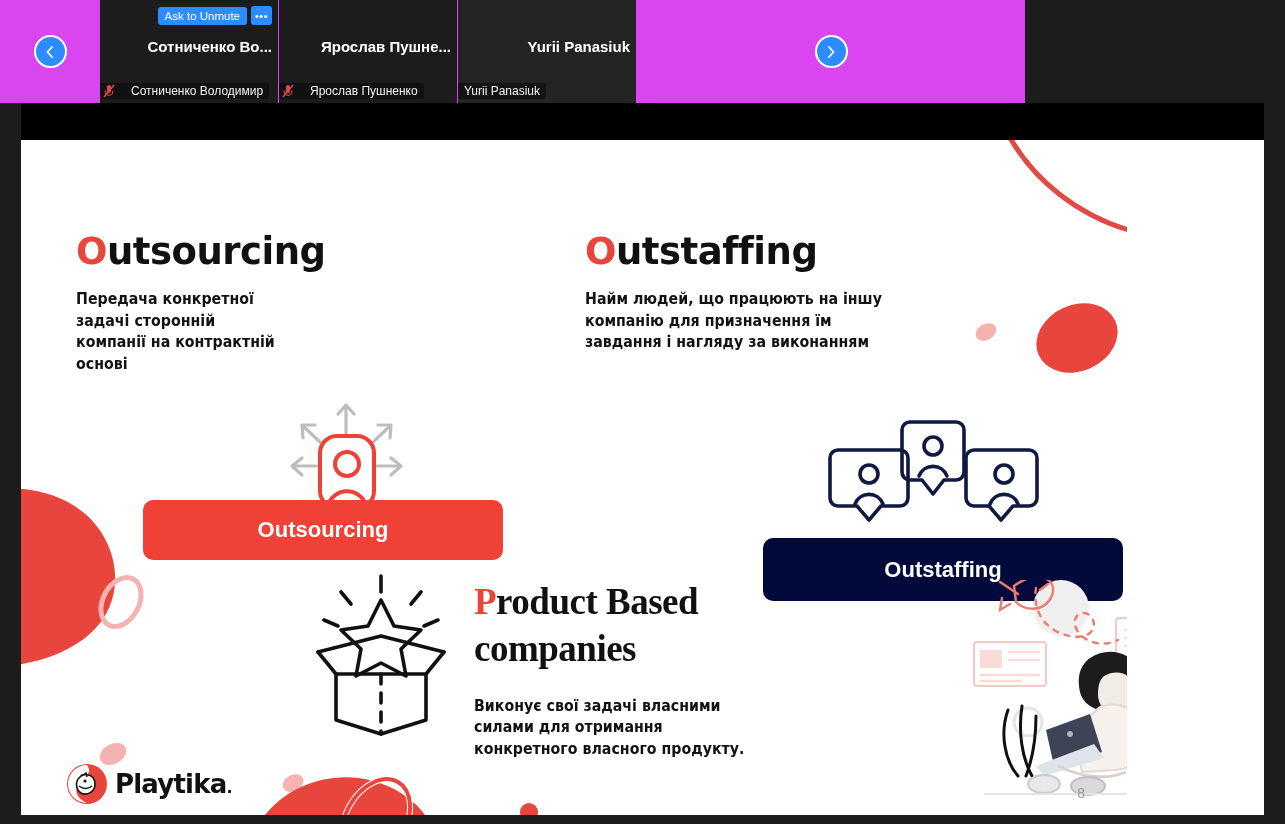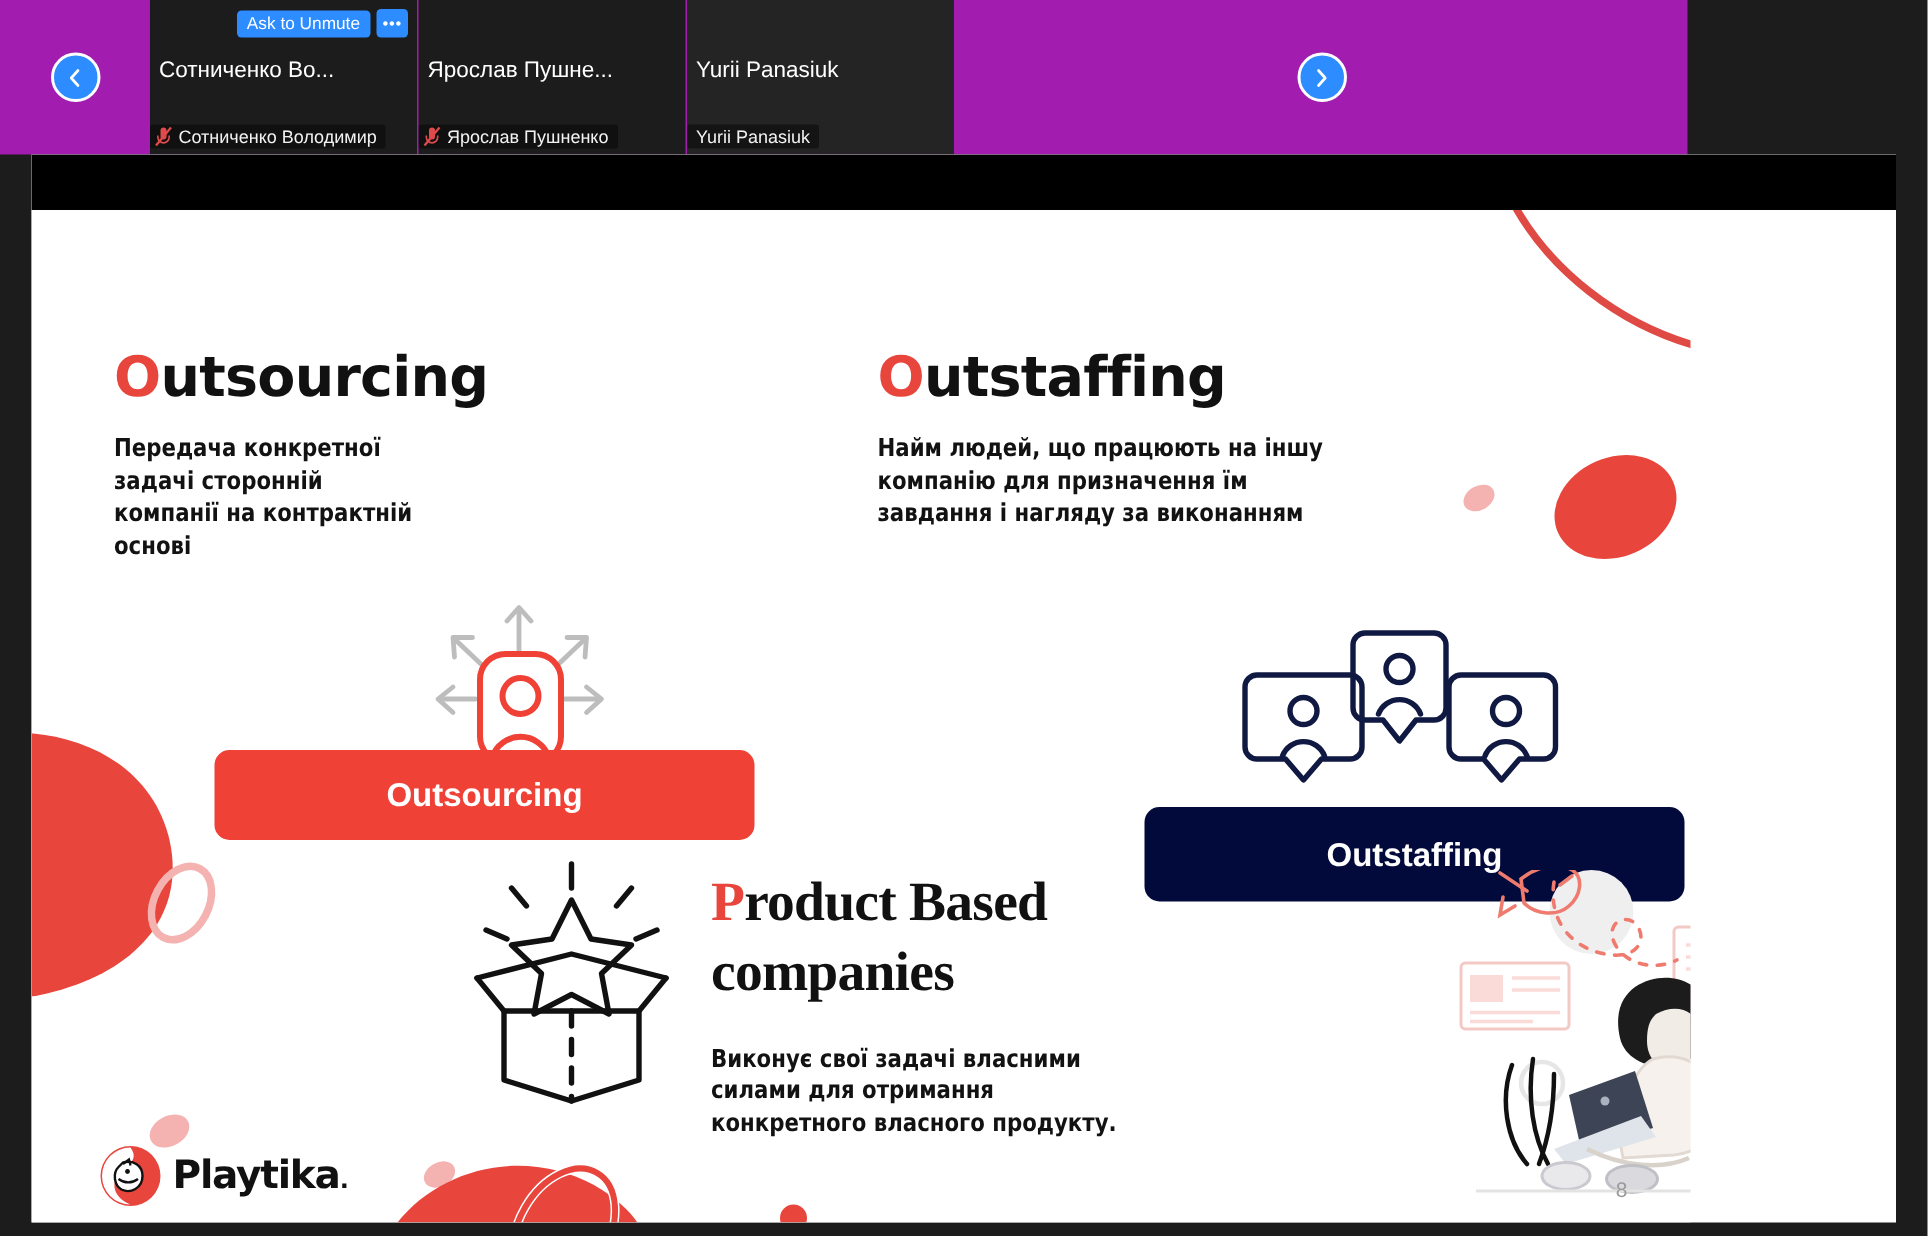--- a/index.html
+++ b/index.html
@@ -5,22 +5,22 @@
   html,body{margin:0;padding:0;}
   body{
     width:1285px;height:824px;overflow:hidden;
     background:#1c1c1c;
     font-family:"Liberation Sans",sans-serif;
     position:relative;
   }
 
   
   .video-strip{
-    position:absolute;left:0;top:0;width:1125px;height:103px;
-    background:#a21caf;
+    position:absolute;left:0;top:0;width:1025px;height:103px;
+    background:#d946ef;
     display:flex;align-items:stretch;
   }
   .nav-btn{
     width:100px;display:flex;align-items:center;justify-content:center;
     flex:0 0 auto;
   }
   .nav-circle{
     width:33px;height:33px;border-radius:50%;
     background:#2d8cff;border:2px solid #ffffff;
     display:flex;align-items:center;justify-content:center;
@@ -32,28 +32,28 @@
     flex:0 0 auto;width:178px;height:103px;position:relative;
     background:#1c1c1c;overflow:hidden;margin-right:1px;
   }
   .tile.w-video{background:#141414;}
   .tile-thumb{
     position:absolute;left:50%;top:2px;transform:translateX(-50%);
     width:89px;height:86px;overflow:hidden;
   }
   .tile-name-big{
     position:absolute;left:0;right:0;top:38px;
-    text-align:left;color:#ffffff;
-    font-size:15px;font-weight:normal;
+    text-align:right;color:#ffffff;
+    font-size:15px;font-weight:bold;
     white-space:nowrap;overflow:hidden;text-overflow:ellipsis;
     padding:0 6px;box-sizing:border-box;
   }
   .tile-footer{
     position:absolute;left:0;bottom:4px;
-    display:flex;align-items:center;gap:4px;
+    display:flex;align-items:center;gap:16px;
     background:rgba(0,0,0,0.42);
     padding:1px 6px 1px 3px;border-radius:2px;
     max-width:100%;box-sizing:border-box;
   }
   .mic-off{flex:0 0 auto;width:12px;height:14px;}
   .tile-footer-name{
     color:#f2f2f2;font-size:12px;white-space:nowrap;
     overflow:hidden;text-overflow:ellipsis;
   }
   .unmute-row{

